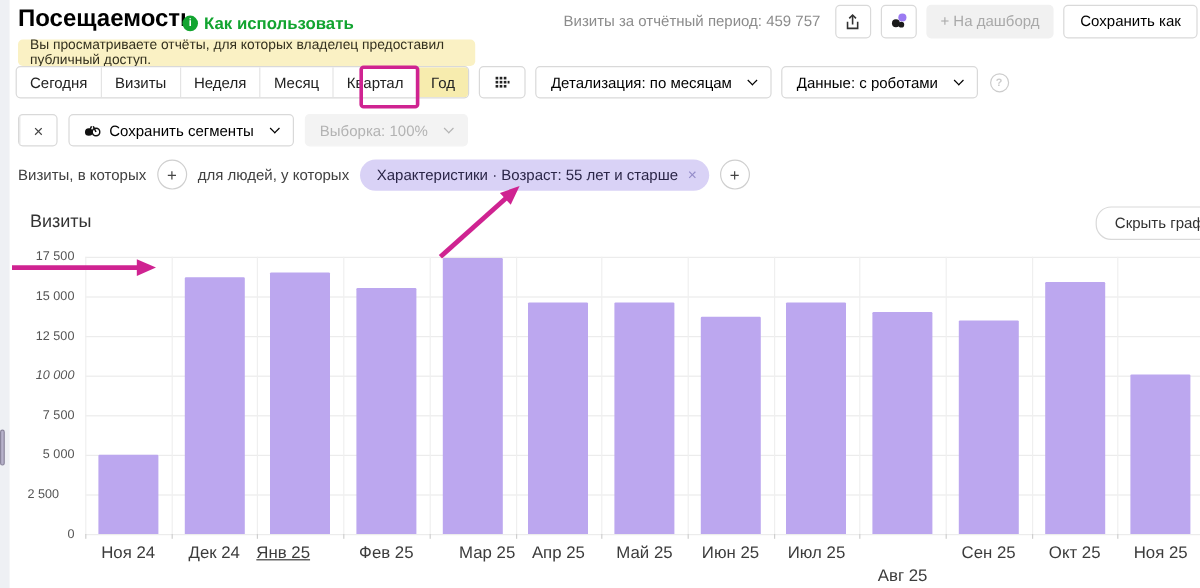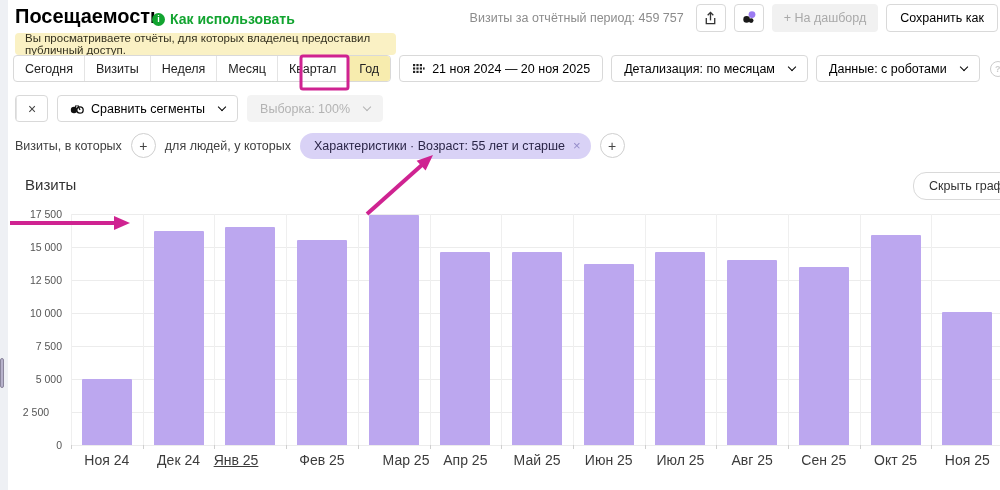--- a/index.html
+++ b/index.html
@@ -126,42 +126,41 @@
           <rect x="7.8" y="2" width="2.2" height="2.2"></rect>
         <rect x="1" y="5.4" width="2.2" height="2.2"></rect>
           <rect x="4.4" y="5.4" width="2.2" height="2.2"></rect>
           <rect x="7.8" y="5.4" width="2.2" height="2.2"></rect>
           <rect x="11" y="5.4" width="1.6" height="2.2"></rect>
         <rect x="1" y="8.8" width="2.2" height="2.2"></rect>
           <rect x="4.4" y="8.8" width="2.2" height="2.2"></rect>
           <rect x="7.8" y="8.8" width="2.2" height="2.2"></rect>
       </g>
     </svg>
-    <span>21 ноя 2024 — 20 ноя 2025</span>
   </div>
   <div class="btn chev">
     <span>Детализация: по месяцам</span>
   </div>
   <div class="btn chev">
     <span>Данные: с роботами</span>
   </div>
   <div class="qmark">?</div>
 </div>
 
 <div class="row-seg">
   <div class="seggroup">
     <div class="close">×</div>
   </div>
   <div class="btn chev">
     <svg width="14" height="13" viewBox="0 0 14 13">
       <circle cx="4" cy="8" r="3.2" fill="#111"></circle>
       <circle cx="10" cy="8" r="3.2" fill="none" stroke="#111" stroke-width="1.3"></circle>
       <path d="M4 8 L6.3 3.2 M10 8 L7.7 3.2" stroke="#111" stroke-width="1.3" fill="none"></path>
     </svg>
-    <span>Сравнить сегменты</span>
+    <span>Сохранить сегменты</span>
   </div>
   <div class="btn chev disabled">
     <span>Выборка: 100%</span>
   </div>
 </div>
 
 <div class="row-filter">
   <span class="muted">Визиты, в которых</span>
   <div class="pluscirc">+</div>
   <span class="muted">для людей, у которых</span>
@@ -173,21 +172,21 @@
 </div>
 
 <div class="chart-title">Визиты</div>
 <div class="hidechart">Скрыть график</div>
 
 <div id="yaxis">
     <div class="ylab" style="top: 225px;">0</div>
     <div class="ylab" style="top: 192px; text-align: center;">2 500</div>
     <div class="ylab" style="top: 159px;">5 000</div>
     <div class="ylab" style="top: 126px;">7 500</div>
-    <div class="ylab" style="top: 93px;">10 000</div>
+    <div class="ylab" style="top: 93px; font-style: italic;">10 000</div>
     <div class="ylab" style="top: 60px;">12 500</div>
     <div class="ylab" style="top: 27px;">15 000</div>
     <div class="ylab" style="top: -6px;">17 500</div>
   </div>
 <div id="plot">
     <div class="hgrid" style="top: 231px;"></div>
     <div class="hgrid" style="top: 198px;"></div>
     <div class="hgrid" style="top: 165px;"></div>
     <div class="hgrid" style="top: 132px;"></div>
     <div class="hgrid" style="top: 99px;"></div>
@@ -237,21 +236,21 @@
 <div id="xaxis">
     <div class="xlab" style="left: 35.85px;">Ноя 24</div>
     <div class="xlab" style="left: 107.55px;">Дек 24</div>
     <div class="xlab" style="left: 165px; text-decoration: underline;">Янв 25</div>
     <div class="xlab" style="left: 250.95px;">Фев 25</div>
     <div class="xlab" style="left: 335px;">Мар 25</div>
     <div class="xlab" style="left: 394.35px;">Апр 25</div>
     <div class="xlab" style="left: 466.05px;">Май 25</div>
     <div class="xlab" style="left: 537.75px;">Июн 25</div>
     <div class="xlab" style="left: 609.45px;">Июл 25</div>
-    <div class="xlab" style="left: 681.15px;">Авг 25</div>
+    <div class="xlab" style="left: 681.15px; margin-top: 19px;">Авг 25</div>
     <div class="xlab" style="left: 752.85px;">Сен 25</div>
     <div class="xlab" style="left: 824.55px;">Окт 25</div>
     <div class="xlab" style="left: 896.25px;">Ноя 25</div>
   </div>
 
 <svg class="overlay" viewBox="0 0 1000 490">
   <rect x="301" y="56" width="47" height="33" rx="2" fill="none" stroke-width="3" stroke="#cf2391"></rect>
   <line x1="367" y1="214" x2="423" y2="164" stroke-width="4" stroke="#cf2391"></line>
   <polygon points="433,155 425.6,170.6 416.6,160.8" fill="#cf2391"></polygon>
   <line x1="10" y1="223" x2="116" y2="223" stroke-width="4" stroke="#cf2391"></line>

